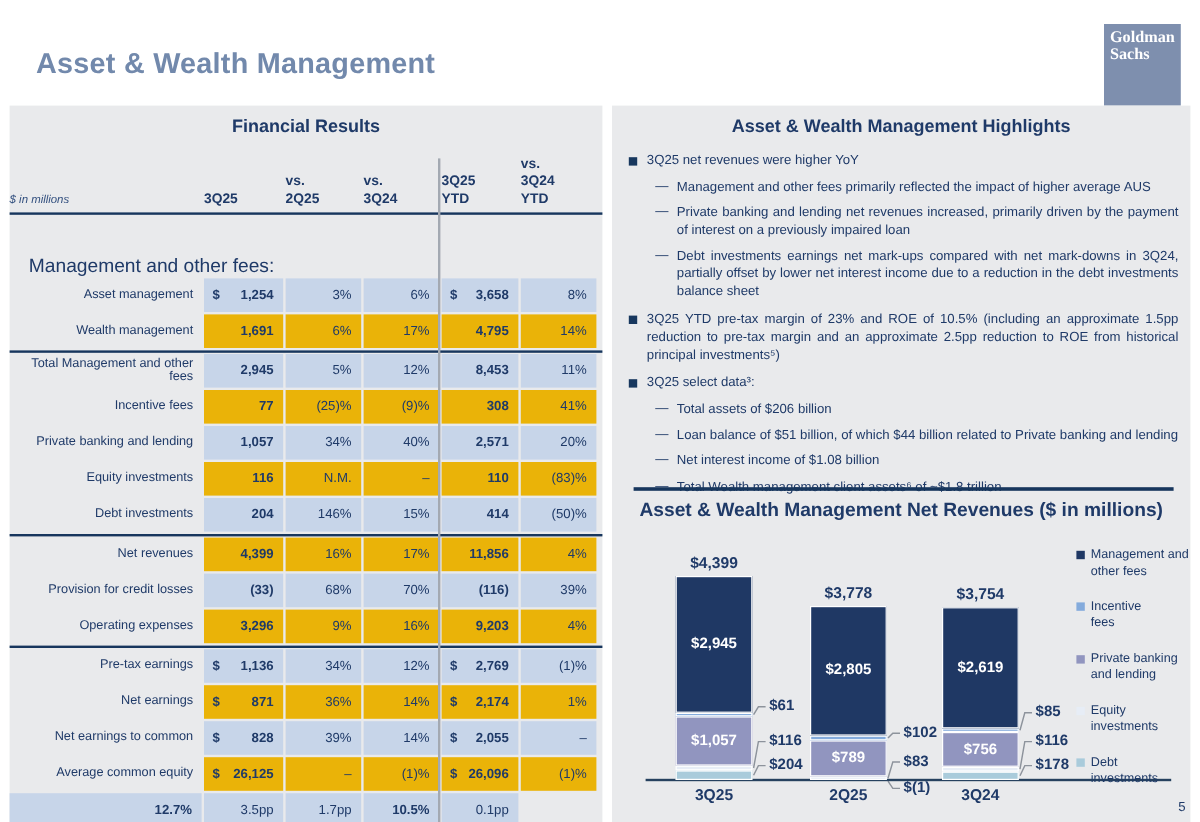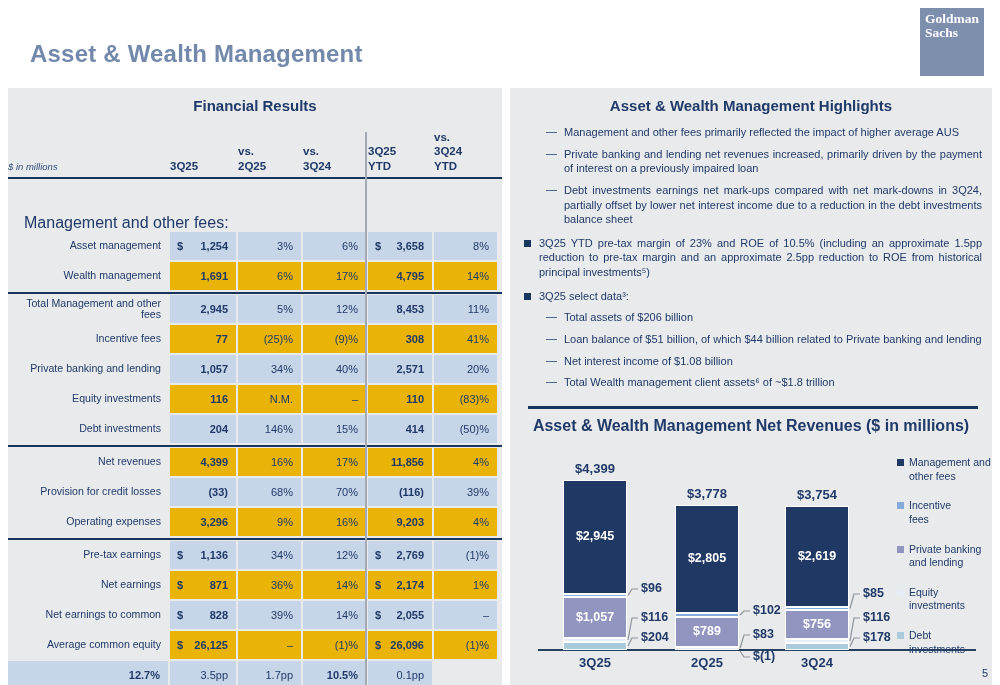--- a/index.html
+++ b/index.html
@@ -3,21 +3,21 @@
 <meta charset="utf-8">
 <style>
   html,body{margin:0;padding:0;background:#fff;}
   #slide{
     position:relative;width:1000px;height:685px;overflow:hidden;background:#fff;
     font-family:"Liberation Sans","DejaVu Sans",sans-serif;color:#1f3a68;
   }
   
   #header{position:absolute;left:0;top:0;width:1000px;height:88px;background:#fff;}
   #page-title{position:absolute;left:30px;top:40px;font-size:24px;font-weight:bold;color:#7289ac;letter-spacing:.2px;}
-  #gs-logo{position:absolute;left:920px;top:8px;width:64px;height:68px;background:#7e8fae;}
+  #gs-logo{position:absolute;left:920px;top:20px;width:64px;height:68px;background:#7e8fae;}
   #gs-logo .gs-text{font-family:"Liberation Serif","DejaVu Serif",serif;font-weight:bold;color:#fff;font-size:13.5px;line-height:1.02;padding:4px 0 0 5px;}
   
   .panel{position:absolute;top:88px;height:597px;background:#e9eaec;}
   #left-panel{left:8px;width:494px;}
   #right-panel{left:510px;width:482px;}
   .panel-title{text-align:center;font-size:15px;font-weight:bold;color:#1f3a68;padding-top:9px;}
   
   #table-wrap{position:relative;margin-top:4px;}
   .t-header{display:grid;grid-template-columns:160px 66px 63px 63px 64px 63px;column-gap:2px;align-items:end;height:55px;padding-bottom:3px;}
   .t-header .hcol{text-align:left;padding-right:8px;font-weight:bold;font-size:11.5px;line-height:1.25;}
@@ -257,20 +257,24 @@
             <div class="t-cell shade-dark">0.1pp</div>
           </div>
         </div>
       <div id="v-divider"></div>
     </div>
   </div>
 
   <div id="right-panel" class="panel">
     <div class="panel-title">Asset &amp; Wealth Management Highlights</div>
     <div id="highlights-list">
+        <div class="h-bullet">
+          <span class="h-square"></span>
+          <div class="h-text">3Q25 net revenues were higher YoY</div>
+        </div>
         <div class="h-sub">
           <span class="h-dash">—</span>
           <div class="h-subtext">Management and other fees primarily reflected the impact of higher average AUS</div>
         </div>
         <div class="h-sub">
           <span class="h-dash">—</span>
           <div class="h-subtext">Private banking and lending net revenues increased, primarily driven by the payment of interest on a previously impaired loan</div>
         </div>
         <div class="h-sub">
           <span class="h-dash">—</span>
@@ -345,21 +349,21 @@
           </div>
         </div>
     <div class="bar-seg" style="left: 33px; top: 194px; width: 64px; height: 8px; background: rgb(169, 203, 219);"></div>
         <div class="bar-seg" style="left: 33px; top: 190px; width: 64px; height: 4px; background: rgb(231, 237, 246);"></div>
         <div class="bar-seg" style="left: 33px; top: 149px; width: 64px; height: 41px; background: rgb(145, 149, 191);"></div>
         <div class="bar-seg" style="left: 33px; top: 146px; width: 64px; height: 3px; background: rgb(132, 171, 220);"></div>
         <div class="bar-seg" style="left: 33px; top: 32px; width: 64px; height: 114px; background: rgb(31, 56, 100);"></div>
         <div class="total-label" style="left: 33px; top: 13px; width: 64px;">$4,399</div>
         <div class="cat-label" style="left: 33px; top: 207px; width: 64px;">3Q25</div>
         <div class="seg-label" style="left: 33px; top: 81px; width: 64px;">$2,945</div>
-        <div class="callout-label" style="left: 111px; top: 133px;">$96</div>
+        <div class="callout-label" style="left: 111px; top: 133px;">$61</div>
         <div class="seg-label" style="left: 33px; top: 161.5px; width: 64px;">$1,057</div>
         <div class="callout-label" style="left: 111px; top: 162px;">$116</div>
         <div class="callout-label" style="left: 111px; top: 182px;">$204</div>
         <div class="bar-seg" style="left: 145px; top: 199px; width: 64px; height: 3px; background: rgb(231, 237, 246);"></div>
         <div class="bar-seg" style="left: 145px; top: 169px; width: 64px; height: 30px; background: rgb(145, 149, 191);"></div>
         <div class="bar-seg" style="left: 145px; top: 165px; width: 64px; height: 4px; background: rgb(132, 171, 220);"></div>
         <div class="bar-seg" style="left: 145px; top: 57px; width: 64px; height: 108px; background: rgb(31, 56, 100);"></div>
         <div class="total-label" style="left: 145px; top: 38px; width: 64px;">$3,778</div>
         <div class="cat-label" style="left: 145px; top: 207px; width: 64px;">2Q25</div>
         <div class="seg-label" style="left: 145px; top: 103px; width: 64px;">$2,805</div>

